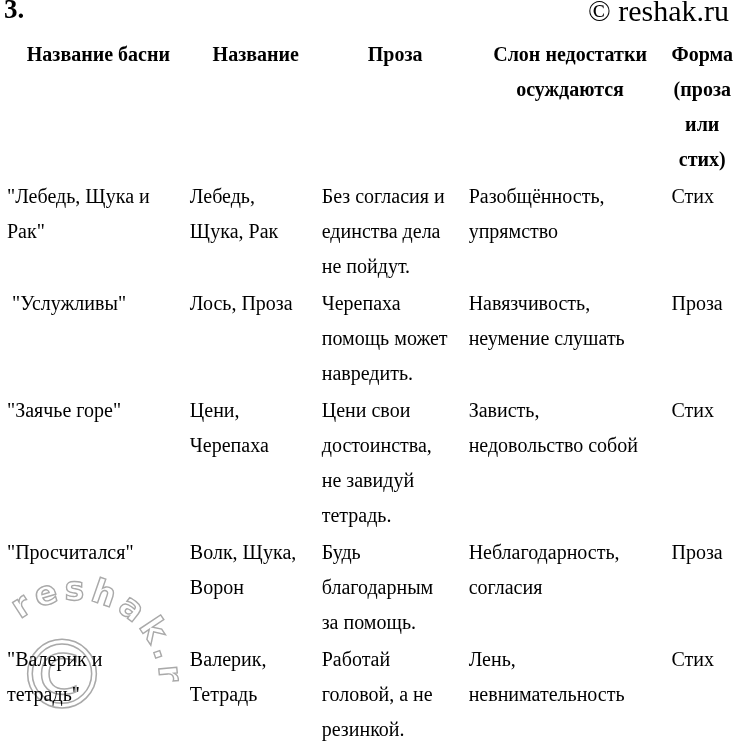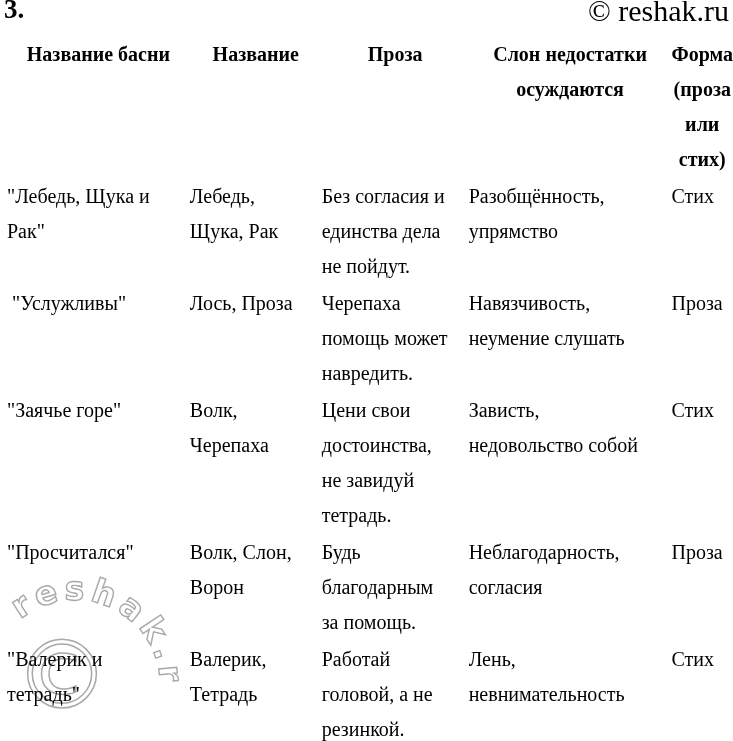--- a/index.html
+++ b/index.html
@@ -134,33 +134,33 @@
         <td>Лось, Проза</td>
         <td>Черепаха
 помощь может
 навредить.</td>
         <td>Навязчивость,
 неумение слушать</td>
         <td>Проза</td>
       </tr>
       <tr>
         <td>"Заячье горе"</td>
-        <td>Волк,
+        <td>Цени,
 Черепаха</td>
         <td>Цени свои
 достоинства,
 не завидуй
 тетрадь.</td>
         <td>Зависть,
 недовольство собой</td>
         <td>Стих</td>
       </tr>
       <tr>
         <td>"Просчитался"</td>
-        <td>Волк, Слон,
+        <td>Волк, Щука,
 Ворон</td>
         <td>Будь
 благодарным
 за помощь.</td>
         <td>Неблагодарность,
 согласия</td>
         <td>Проза</td>
       </tr>
       <tr>
         <td>"Валерик и

